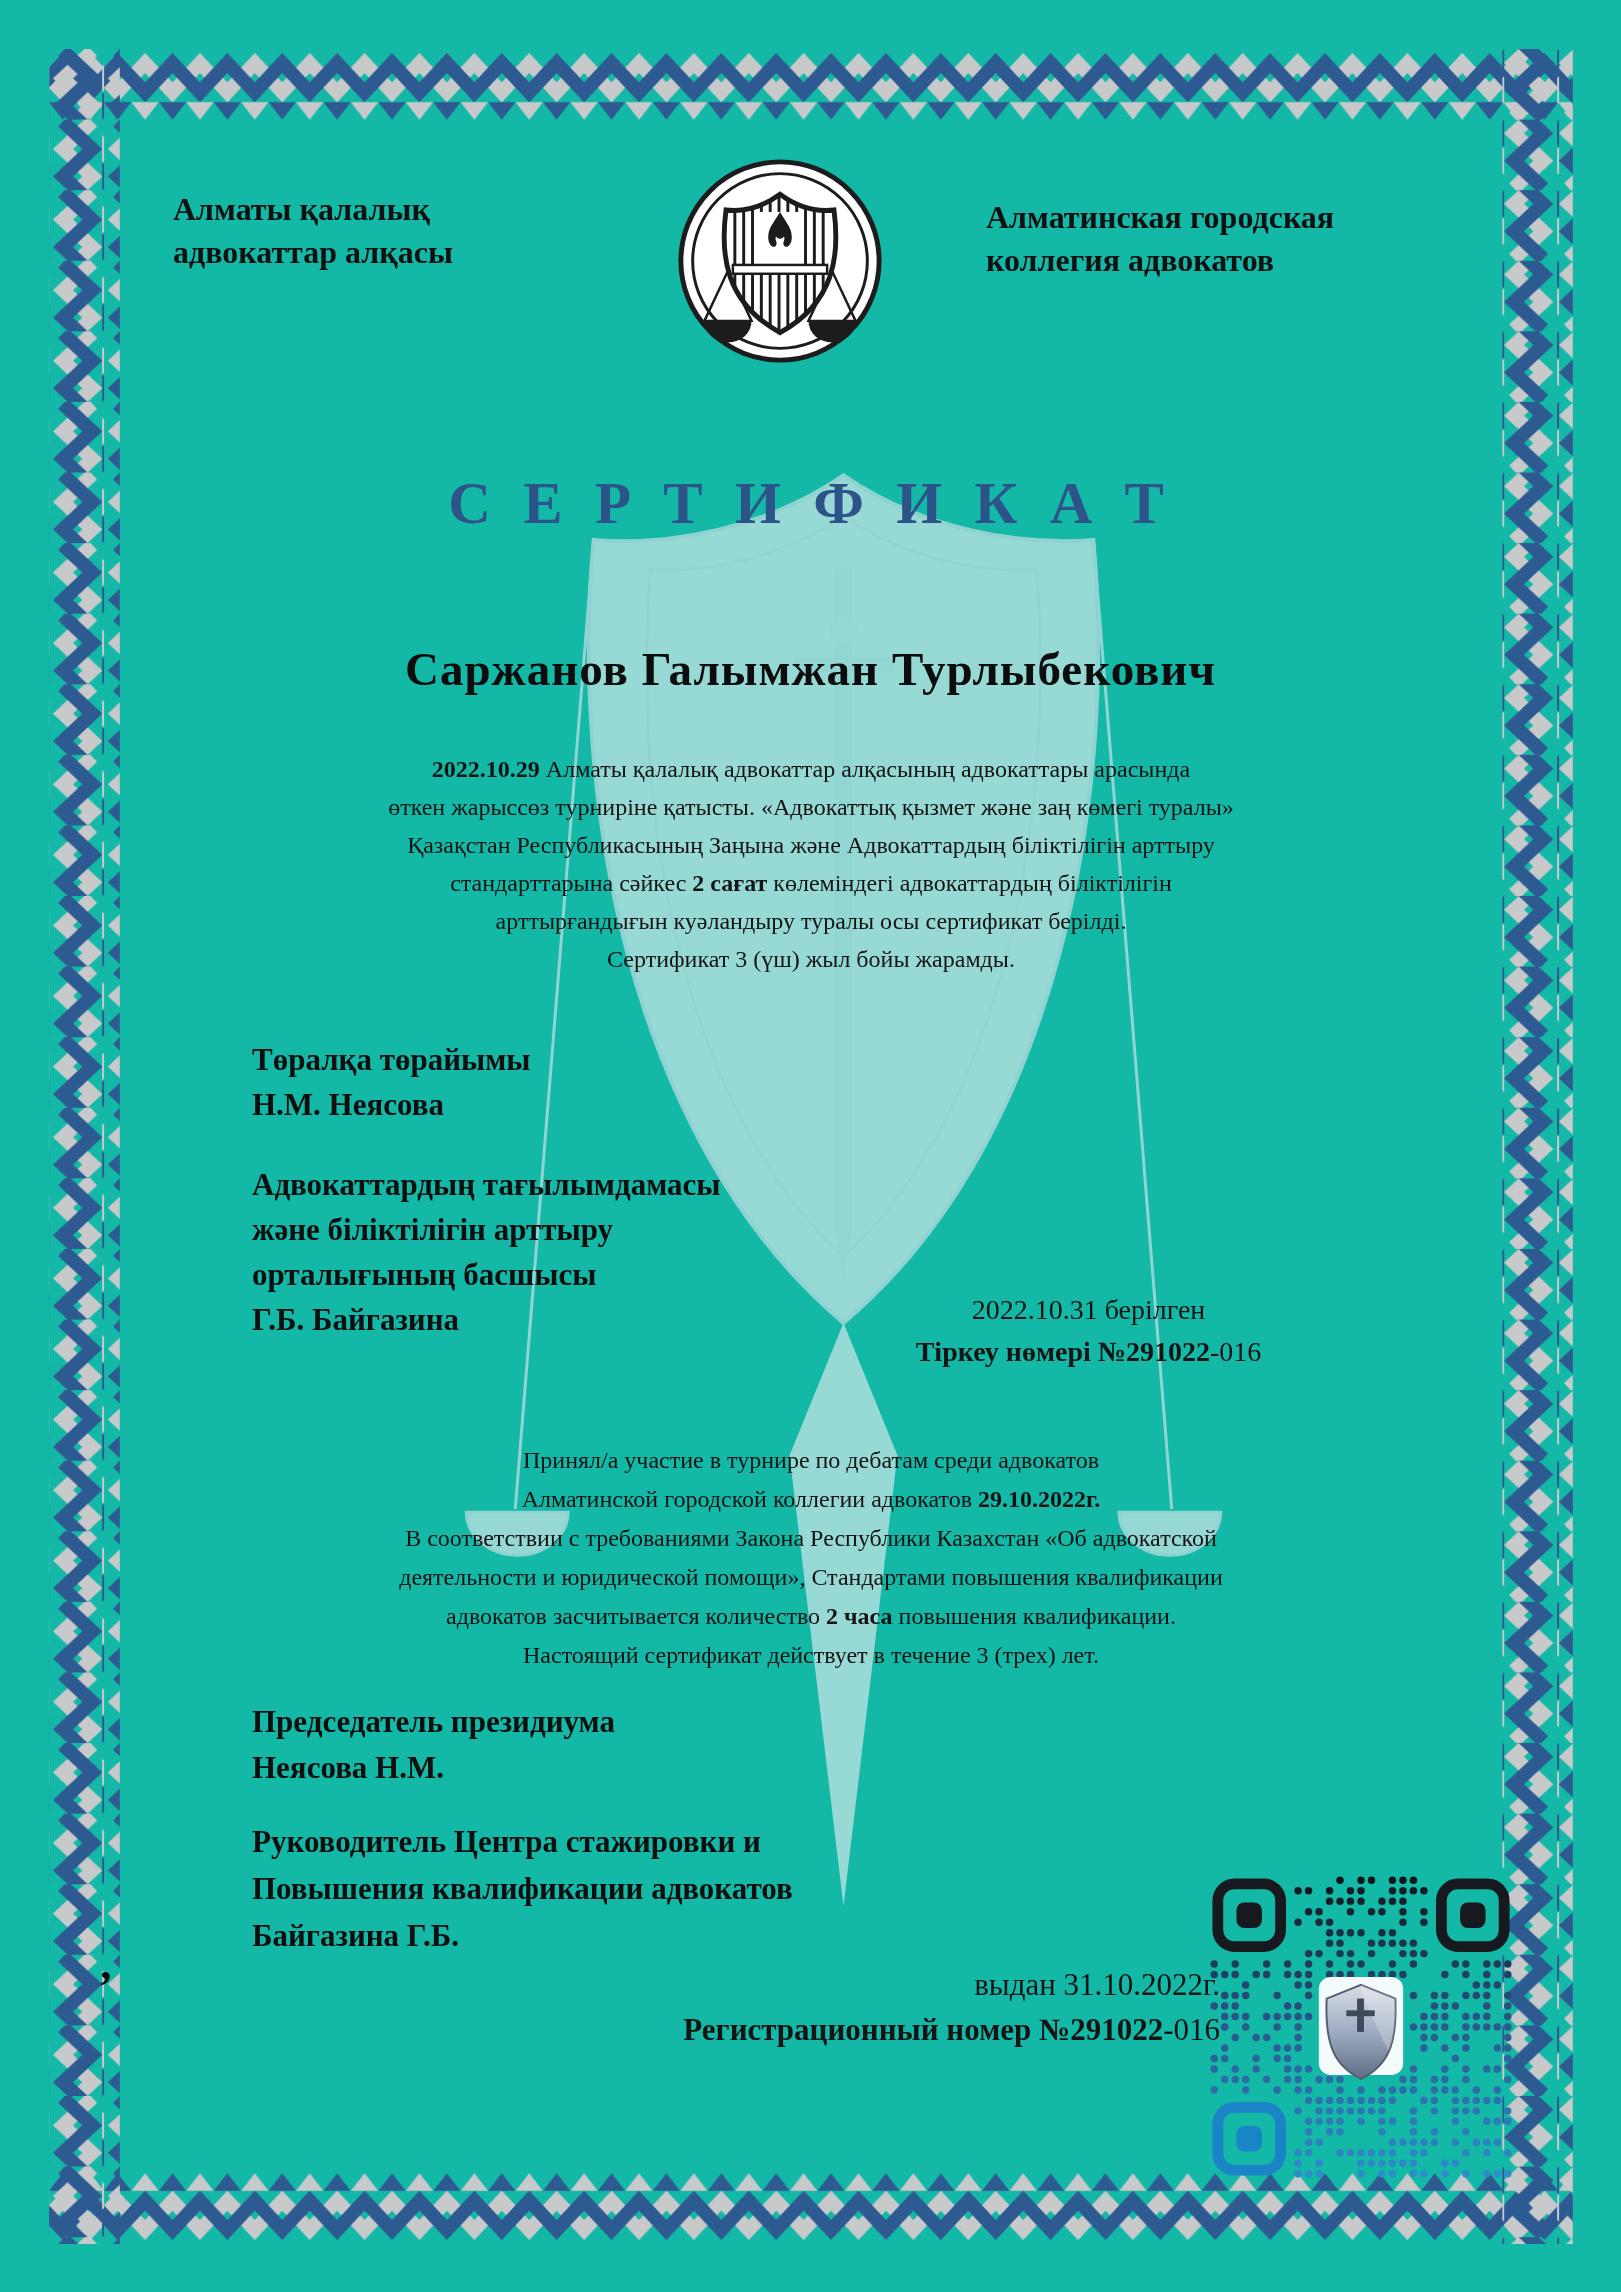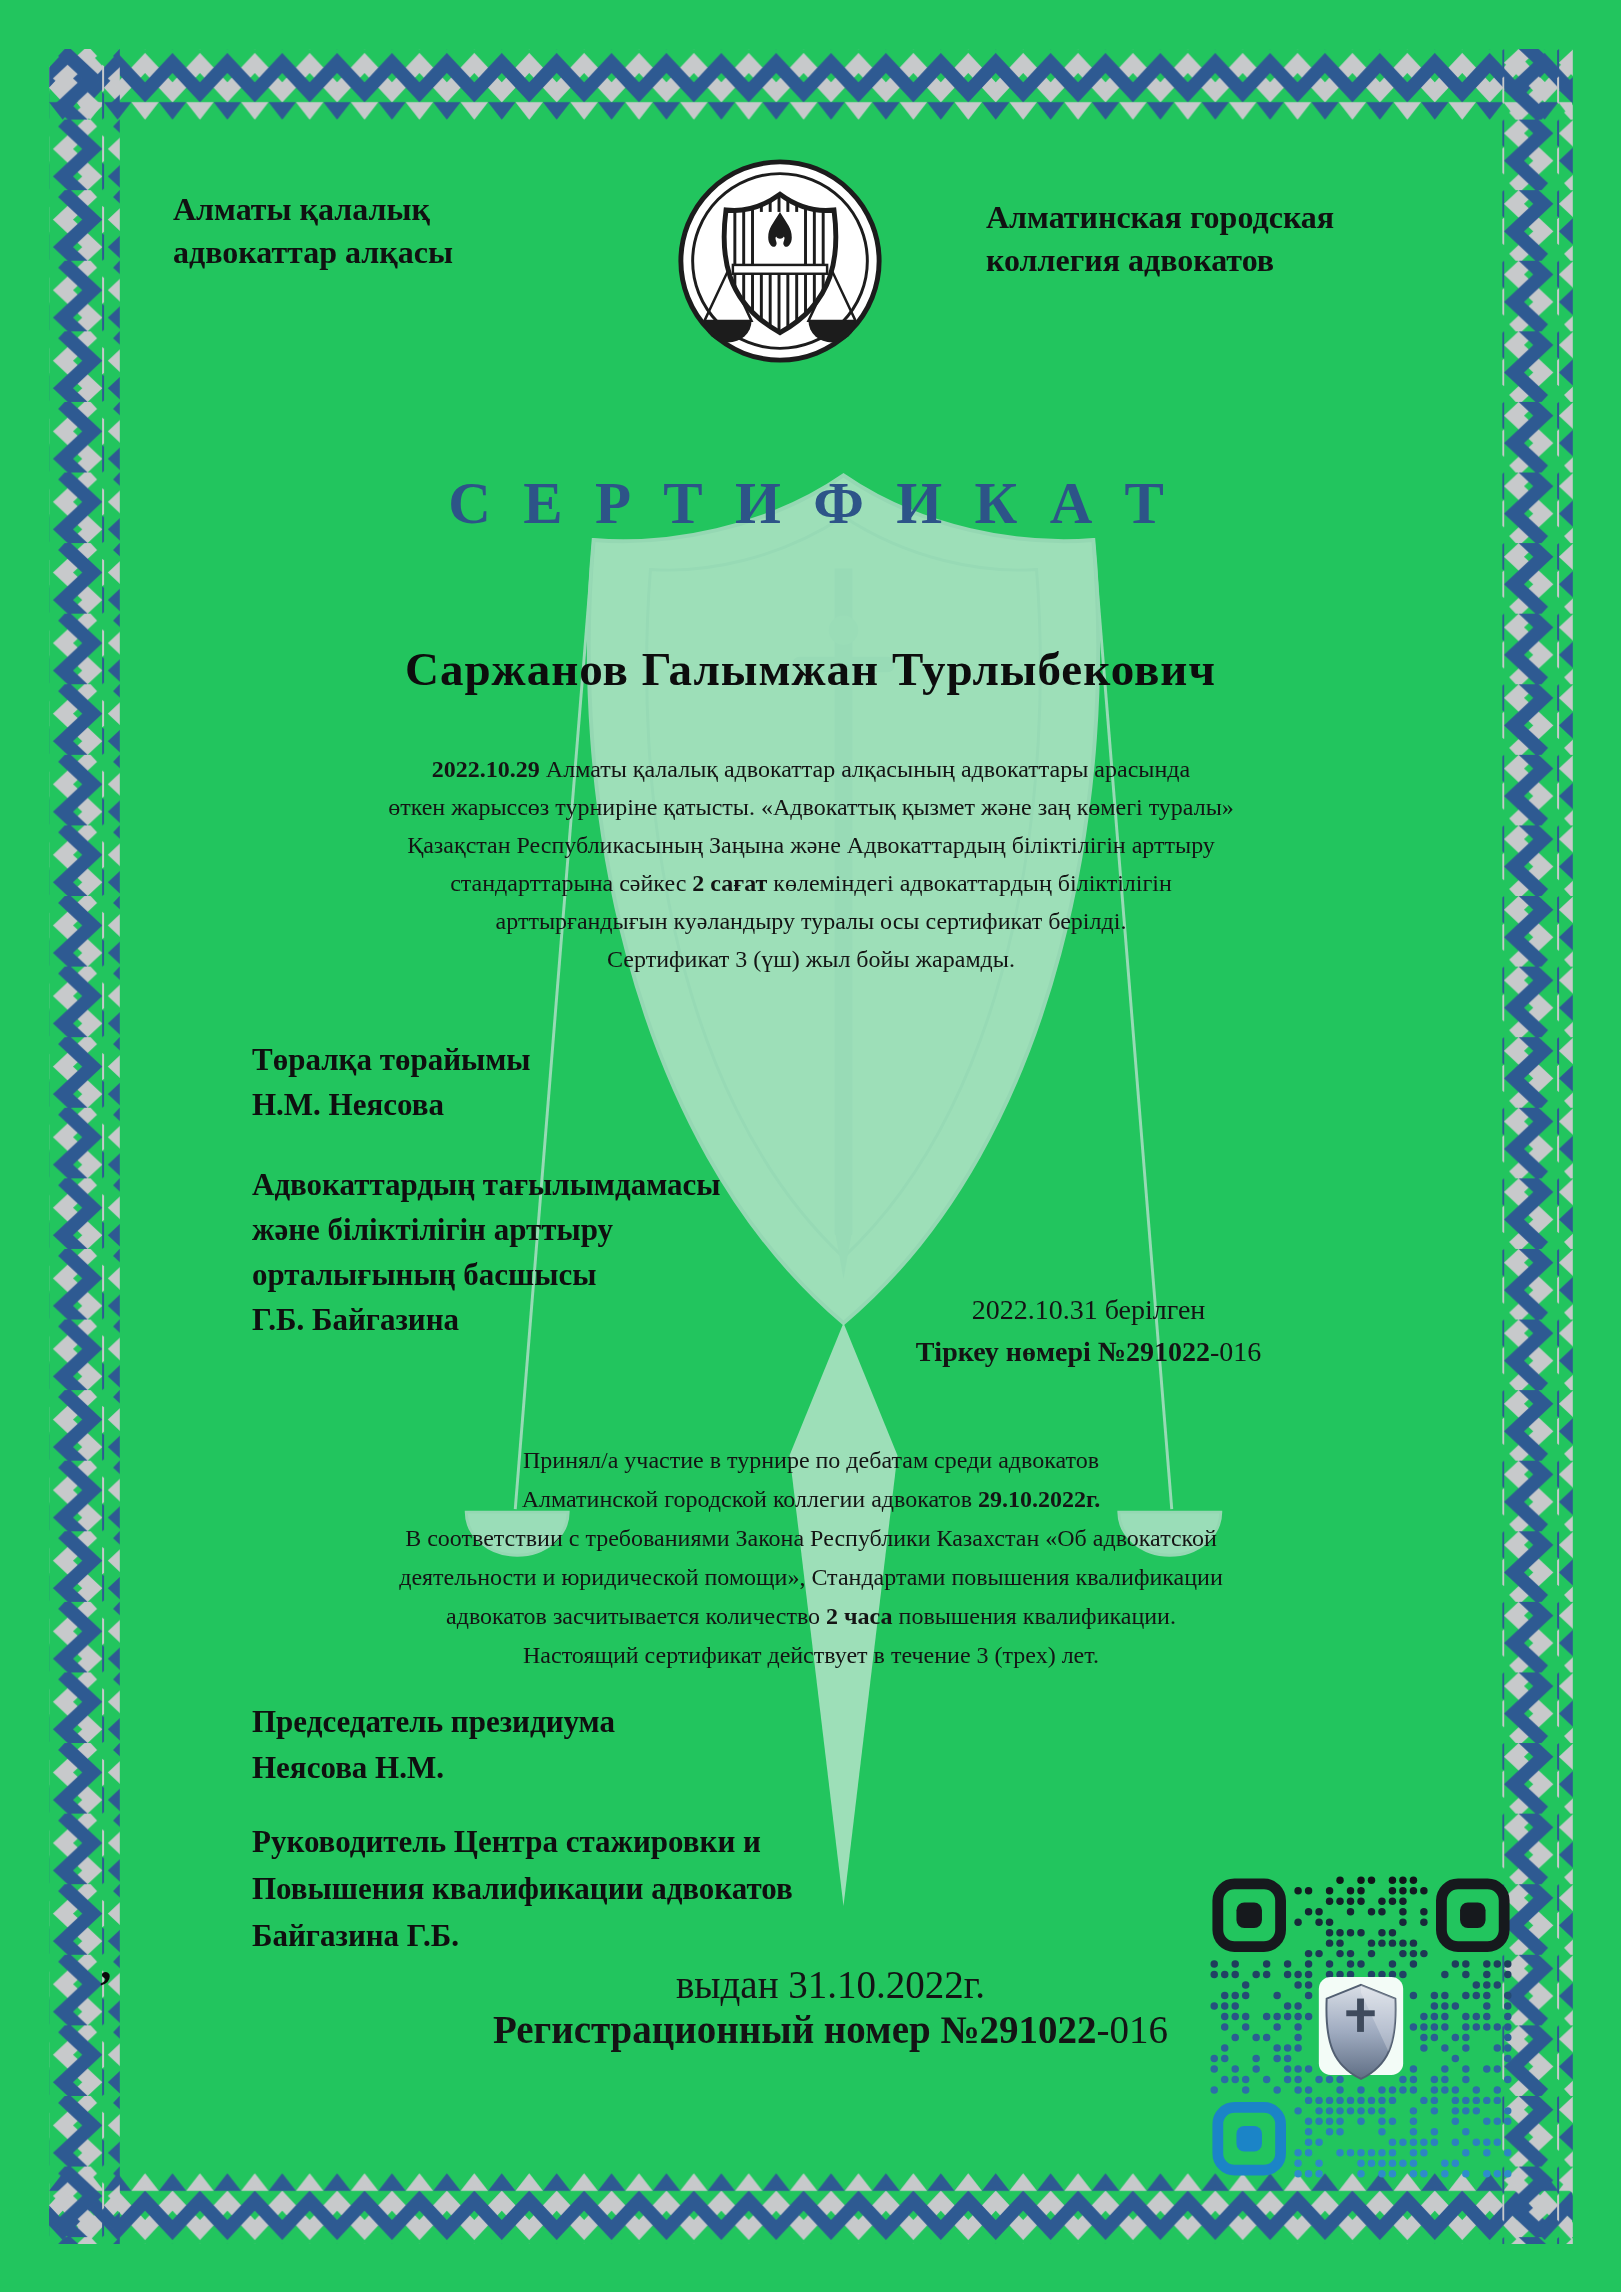--- a/index.html
+++ b/index.html
@@ -1,38 +1,38 @@
 <!DOCTYPE html>
 <html><head>
 <meta charset="utf-8">
 <style>
   html,body{margin:0;padding:0;background:#888;}
   .page{
     position:relative;width:1621px;height:2293px;margin:0 auto;
-    background:#22c55e;overflow:hidden;
+    background:#14b8a6;overflow:hidden;
     font-family:"Liberation Serif","DejaVu Serif",serif;
     color:#111;
   }
   .abs{position:absolute;}
   svg{display:block;}
   .hdr-org{font-weight:bold;font-size:32px;line-height:1.34;}
   .cert-title{
     width:1621px;text-align:center;font-weight:bold;font-size:59px;
     letter-spacing:8.8px;color:#2d5488;
   }
   .recipient{
     width:1621px;text-align:center;font-weight:bold;font-size:47px;
     letter-spacing:1px;color:#0d0d0d;margin-top:36px;
   }
   .body-par{font-size:24px;line-height:38px;text-align:center;color:#141414;}
   .body-par b{font-weight:bold;}
   .sig{font-weight:bold;font-size:31px;line-height:45px;color:#0f0f0f;}
   .issue{font-size:28px;line-height:42px;text-align:center;color:#141414;}
   .issue b{font-weight:bold;}
-  .issue-right{font-size:39px;line-height:45px;text-align:center;color:#141414;}
+  .issue-right{font-size:31px;line-height:45px;text-align:right;color:#141414;}
   .issue-right b{font-weight:bold;}
   .stray{font-size:45px;font-weight:bold;color:#0b0b0b;}
 </style>
 </head>
 <body>
 
 <div class="page">
 
   <svg class="abs" style="left:49px;top:49px" width="1523" height="71" viewBox="0 0 1554 72">
     <defs>

